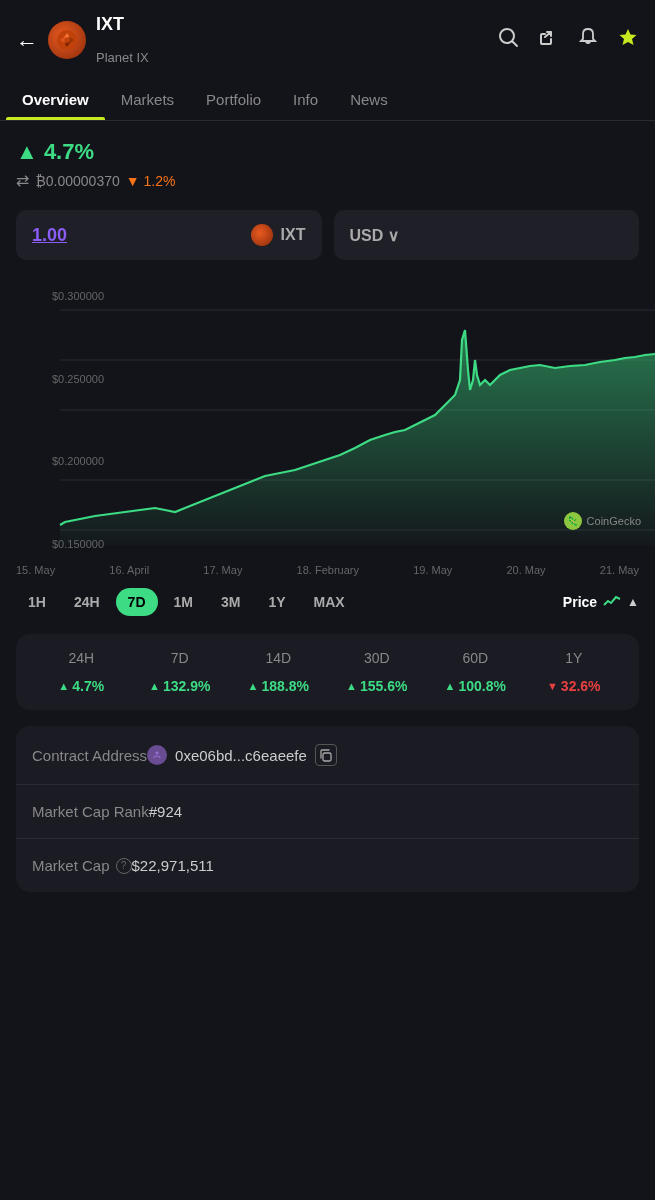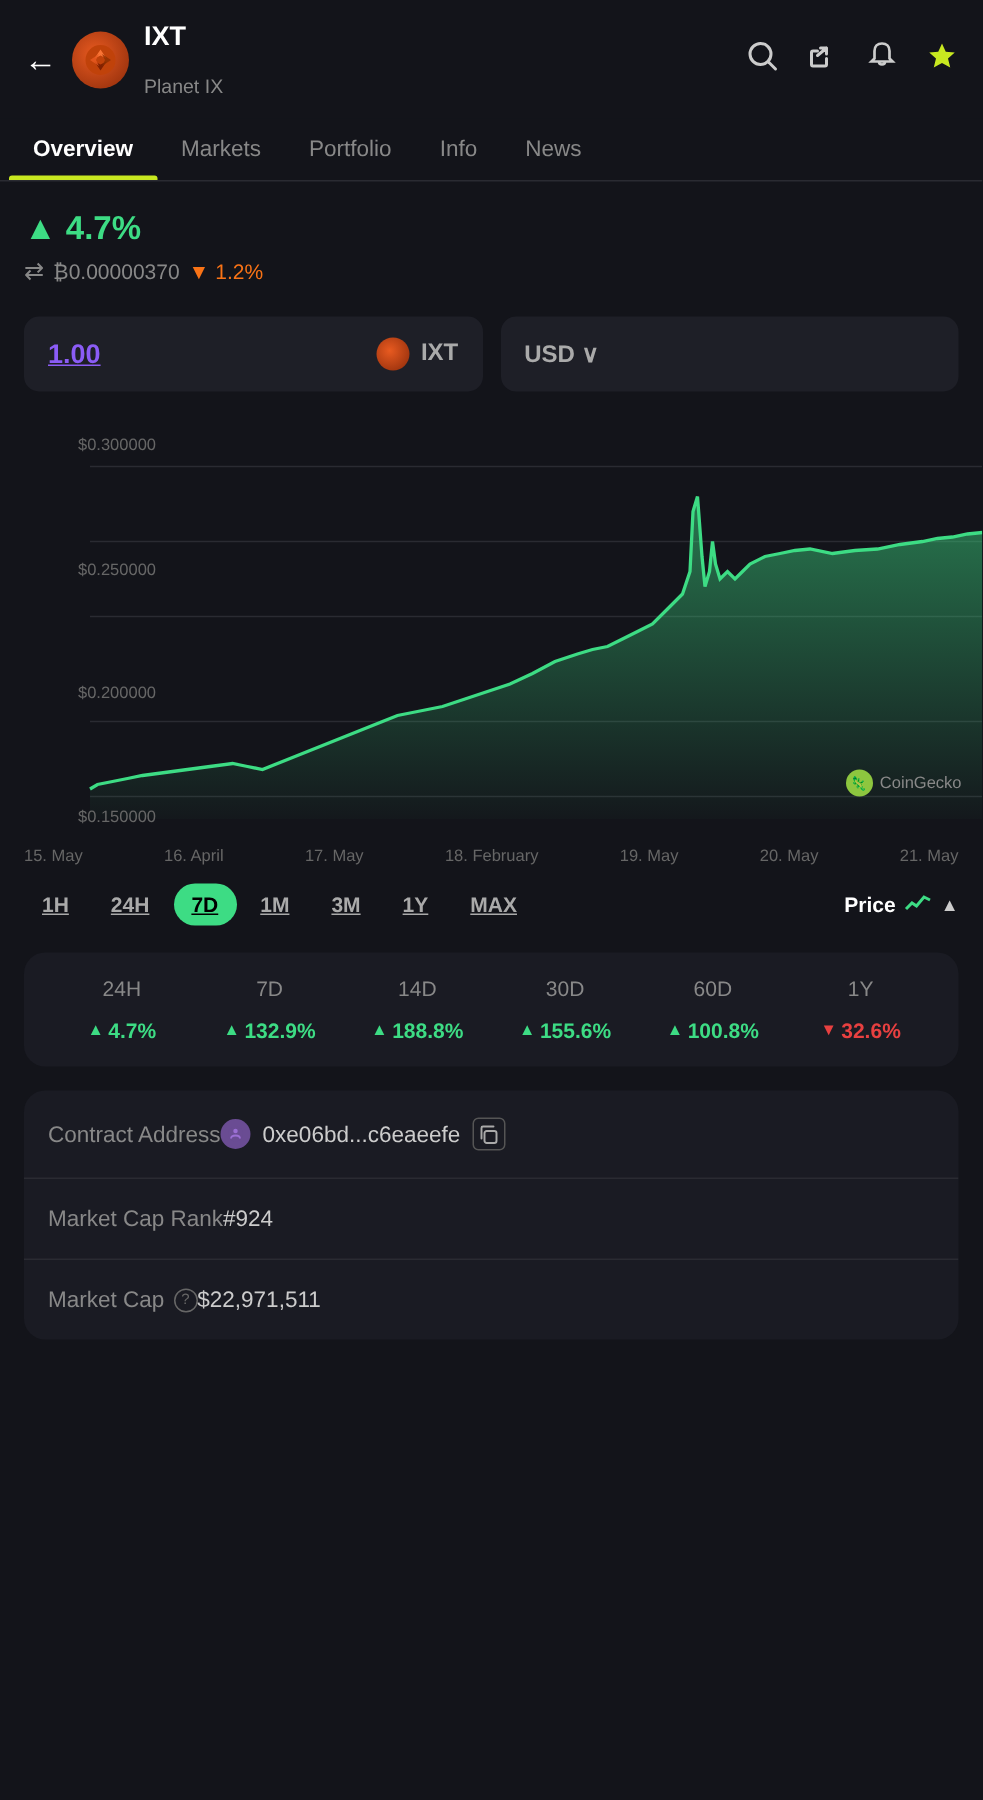--- a/index.html
+++ b/index.html
@@ -222,21 +222,20 @@
     }
     .time-btn {
       padding: 6px 12px;
       border-radius: 6px;
       font-size: 14px;
       font-weight: 600;
       color: #aaa;
       cursor: pointer;
       background: transparent;
       border: none;
-      text-decoration: underline;
     }
     .time-btn.active {
       background: #3ddc84;
       color: #000;
       border-radius: 20px;
     }
     .price-toggle {
       margin-left: auto;
       display: flex;
       align-items: center;

